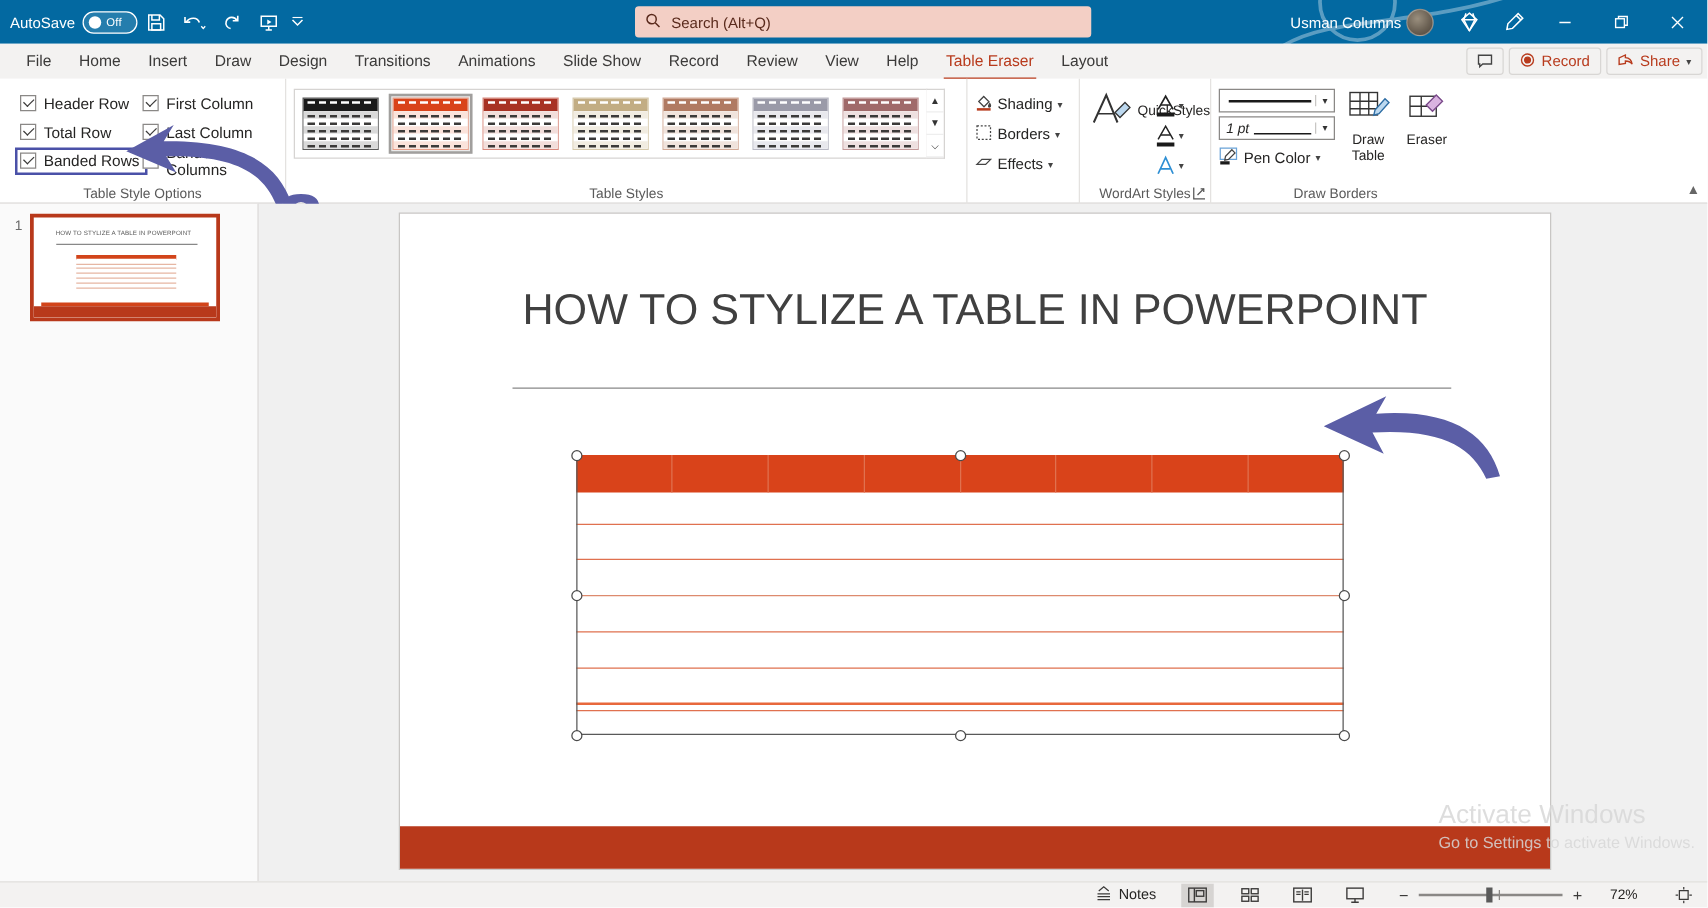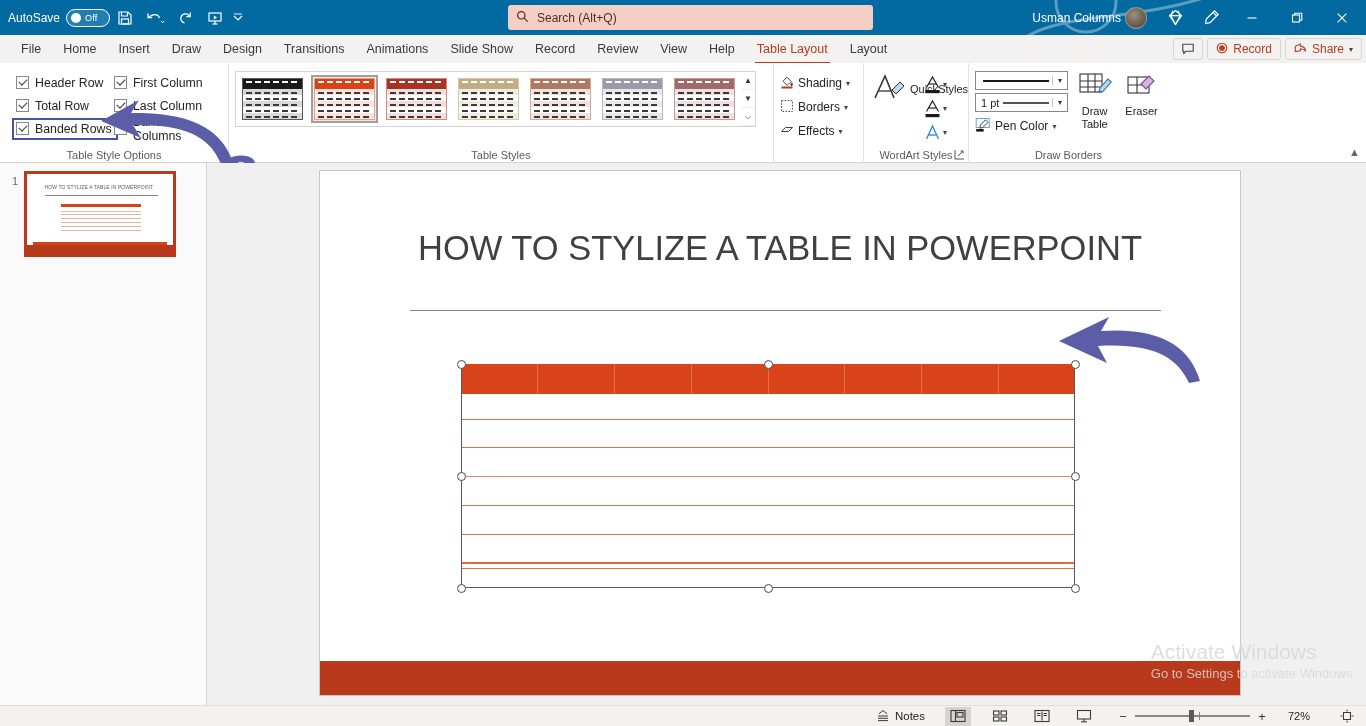--- a/index.html
+++ b/index.html
@@ -178,21 +178,21 @@
   }
 
   
   .drawb { width:200px; }
   .db-body { display:flex; gap:6px; padding-top:4px; }
   .db-left { display:flex; flex-direction:column; gap:3px; width:100px; }
   .db-combo {
     height:19px; border:1px solid #8a8886; background:#fff;
     display:flex; align-items:center; font-size:11px; color:#252423; cursor:pointer;
   }
-  .db-combo .val { flex:1; padding-left:5px; display:flex; align-items:center; gap:4px; overflow:hidden;}
+  .db-combo .val { flex:1; padding-left:5px; display:flex; align-items:flex-end; gap:4px; overflow:hidden;font-style:italic;}
   .db-combo .arrow { width:15px; text-align:center; border-left:1px solid #c8c6c4; font-size:8px; color:#333;}
   .db-pen { display:flex; align-items:center; gap:4px; font-size:12px; color:#252423; cursor:pointer; height:22px;}
   .db-btn { width:44px; display:flex; flex-direction:column; align-items:center; cursor:pointer; }
   .db-btn .lbl { font-size:11px; color:#252423; text-align:center; line-height:13px; }
 
   .ribbon-collapse {
     position:absolute; right:6px; bottom:4px; font-size:11px; color:#666; cursor:pointer;
   }
 
   
@@ -398,21 +398,21 @@
     <div class="tab">Insert</div>
     <div class="tab">Draw</div>
     <div class="tab">Design</div>
     <div class="tab">Transitions</div>
     <div class="tab">Animations</div>
     <div class="tab">Slide Show</div>
     <div class="tab">Record</div>
     <div class="tab">Review</div>
     <div class="tab">View</div>
     <div class="tab">Help</div>
-    <div class="tab active">Table Layout</div>
+    <div class="tab active">Table Eraser</div>
     <div class="tab">Layout</div>
 
     <div class="tabstrip-right">
       <div class="tsr-icon-btn">
         <svg width="14" height="14" viewBox="0 0 14 14" fill="none" stroke="#444" stroke-width="1.1">
           <path d="M1.8 2.2h10.4v7H5.2L2.8 11.4V9.2H1.8z"></path>
         </svg>
       </div>
       <div class="tsr-btn">
         <span>

